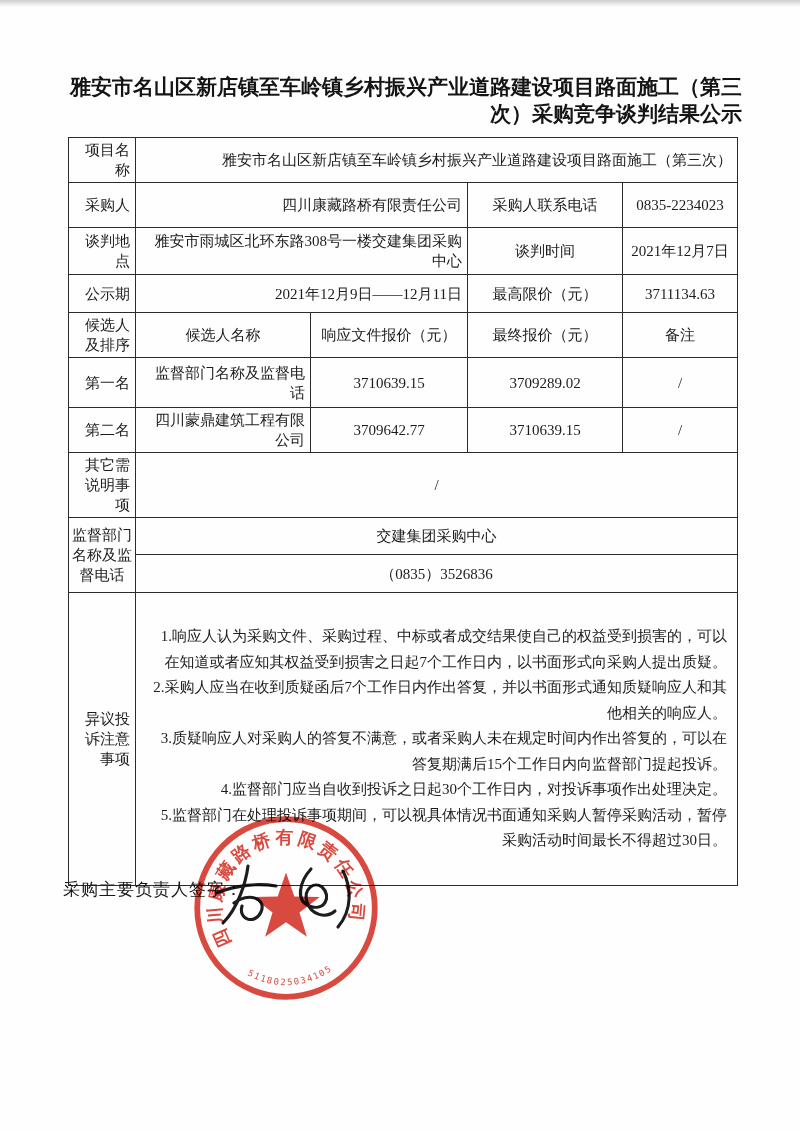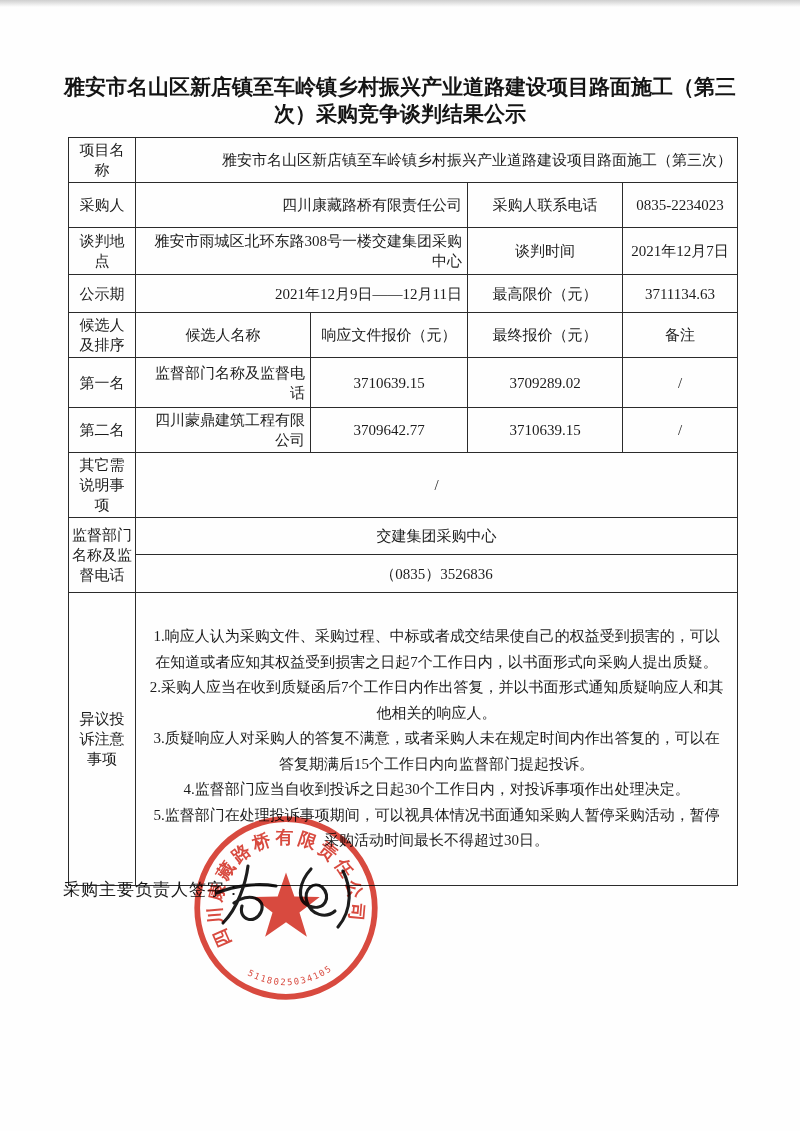--- a/index.html
+++ b/index.html
@@ -7,38 +7,38 @@
     width:800px;height:1131px;position:relative;overflow:hidden;
     background:#fefefe;color:#1c1c1c;
     font-family:"Liberation Serif","DejaVu Serif",serif;
   }
   .scan-edge-top{
     position:absolute;left:0;top:0;width:800px;height:7px;
     background:linear-gradient(#cfcfcf,rgba(255,255,255,0));
   }
   .doc-title{
     position:absolute;left:58px;top:74px;width:684px;
-    text-align:center;font-weight:bold;font-size:21px;line-height:27px;
+    text-align:right;font-weight:bold;font-size:21px;line-height:27px;
     letter-spacing:0px;color:#141414;
     font-family:"Liberation Serif","DejaVu Serif",serif;
   }
   table.main{
     position:absolute;left:68px;top:137px;width:669px;
     border-collapse:collapse;table-layout:fixed;
   }
   td{
     border:1.6px solid #2b2b2b;font-size:15px;padding:2px 5px;
     vertical-align:middle;word-break:break-all;line-height:20px;
   }
-  td.lbl{text-align:center;padding-left:5px;margin-top:28px;}
+  td.lbl{text-align:right;padding-left:5px;margin-top:28px;}
   td.lbl-c{text-align:center;padding-left:2px;padding-right:2px;}
   td.ctr{text-align:center;}
   td.lft{text-align:right;padding-left:7px;}
   td.long{
-    padding:10px 10px;line-height:25.5px;font-size:15px;text-align:center;
+    padding:10px 10px;line-height:25.5px;font-size:15px;text-align:right;
   }
   .obj-item{margin:0;}
   .sign-row{
     position:absolute;left:63px;top:878px;font-size:17px;color:#181818;
     letter-spacing:1px;
   }
   .seal{
     position:absolute;left:192px;top:814px;width:188px;height:188px;
     mix-blend-mode:multiply;opacity:0.92;
   }

